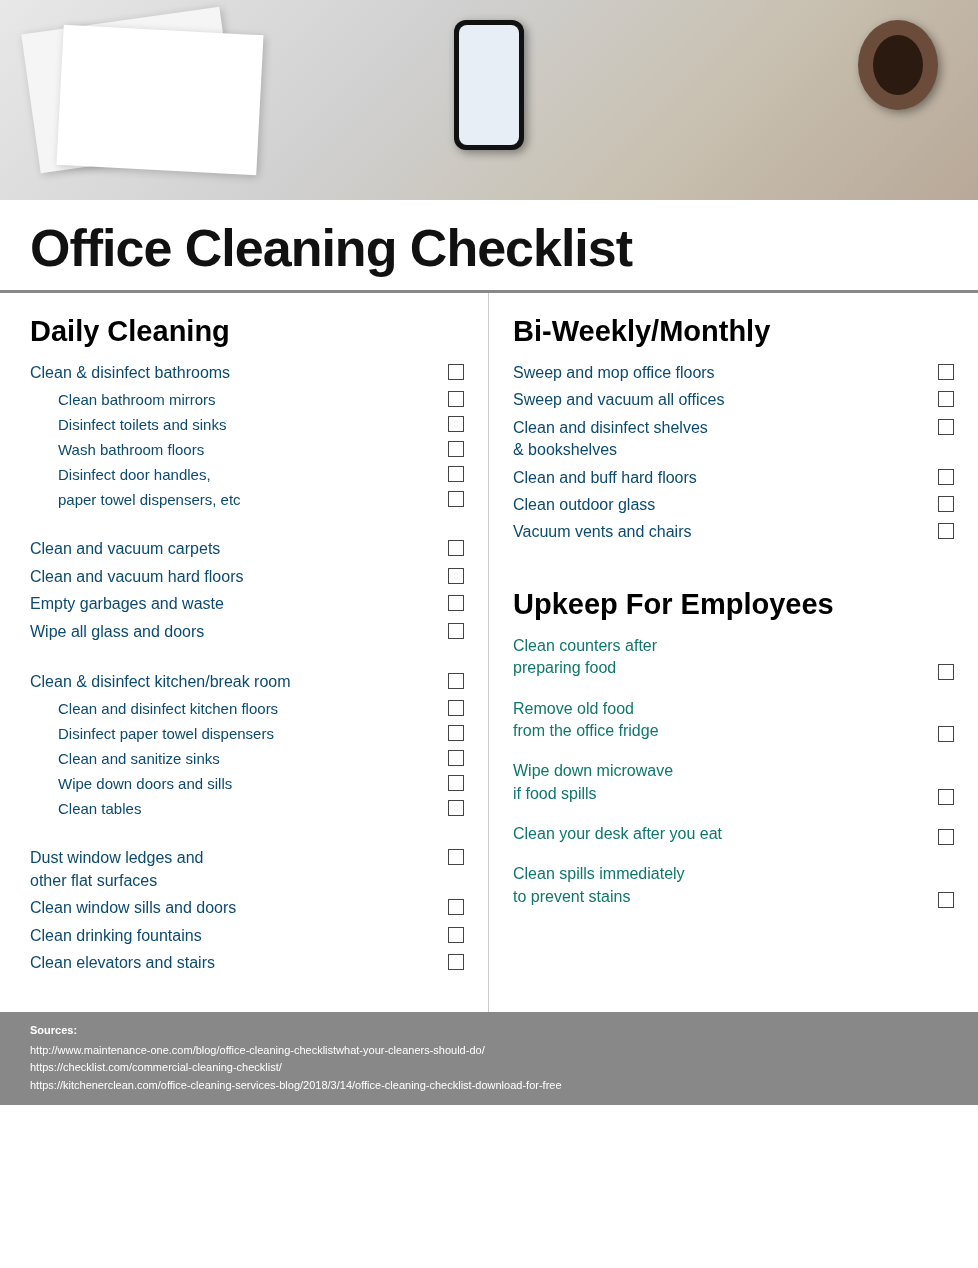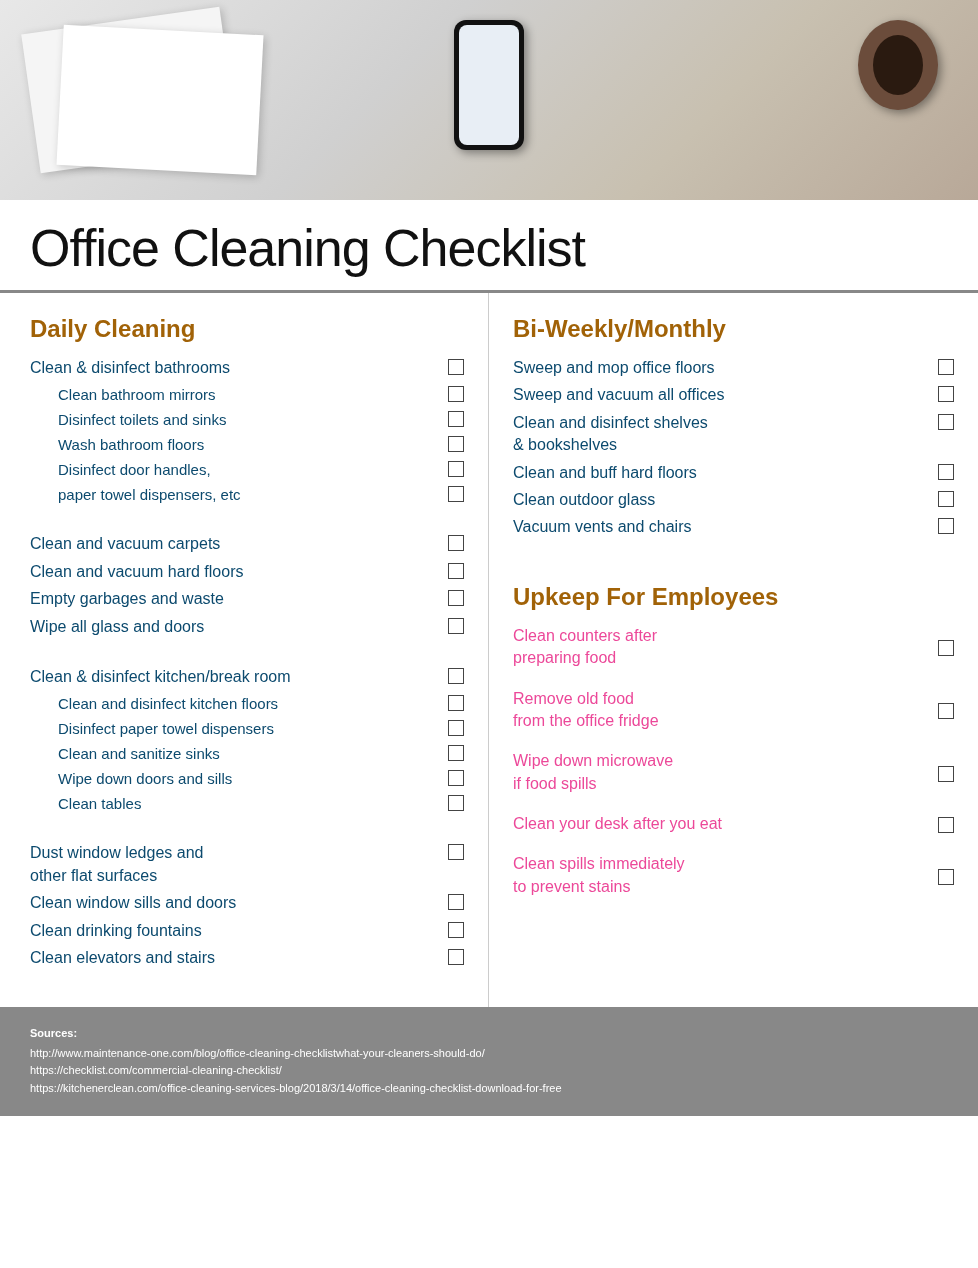--- a/index.html
+++ b/index.html
@@ -74,44 +74,44 @@
     }
 
     
     .title-bar {
       background: #fff;
       padding: 18px 30px 12px 30px;
       border-bottom: 3px solid #888;
     }
     .main-title {
       font-size: 52px;
-      font-weight: 400;
+      font-weight: 700;
       color: #111;
       letter-spacing: -1px;
     }
 
     
     .content {
       display: flex;
       padding: 0;
     }
     .col-left {
       width: 50%;
       padding: 22px 24px 22px 30px;
       border-right: 1px solid #ccc;
     }
     .col-right {
       width: 50%;
       padding: 22px 24px 22px 24px;
     }
 
     .section-title {
-      font-size: 24px;
+      font-size: 29px;
       font-weight: 900;
-      color: #a16207;
+      color: #000000;
       margin-bottom: 14px;
     }
 
     .checklist-group {
       margin-bottom: 16px;
     }
 
     .checklist-item {
       display: flex;
       align-items: flex-start;
@@ -141,43 +141,43 @@
       margin-bottom: 4px;
     }
 
     .divider-space {
       height: 12px;
     }
 
     
     .upkeep-item {
       display: flex;
-      align-items: center;
+      align-items: flex-end;
       justify-content: space-between;
       margin-bottom: 18px;
       font-size: 16px;
-      color: #ec4899;
+      color: #0f766e;
       line-height: 1.4;
     }
     .upkeep-item .item-text {
       flex: 1;
     }
     .upkeep-item .checkbox {
       width: 16px;
       height: 16px;
       border: 1.5px solid #444;
       flex-shrink: 0;
       margin-left: 8px;
       margin-top: 2px;
     }
 
     
     .footer {
       background: #888;
-      padding: 18px 30px;
+      padding: 10px 30px;
       color: #fff;
       font-size: 11px;
       line-height: 1.6;
     }
     .footer .sources-label {
       font-weight: bold;
       margin-bottom: 2px;
     }
   </style>
 </head>

